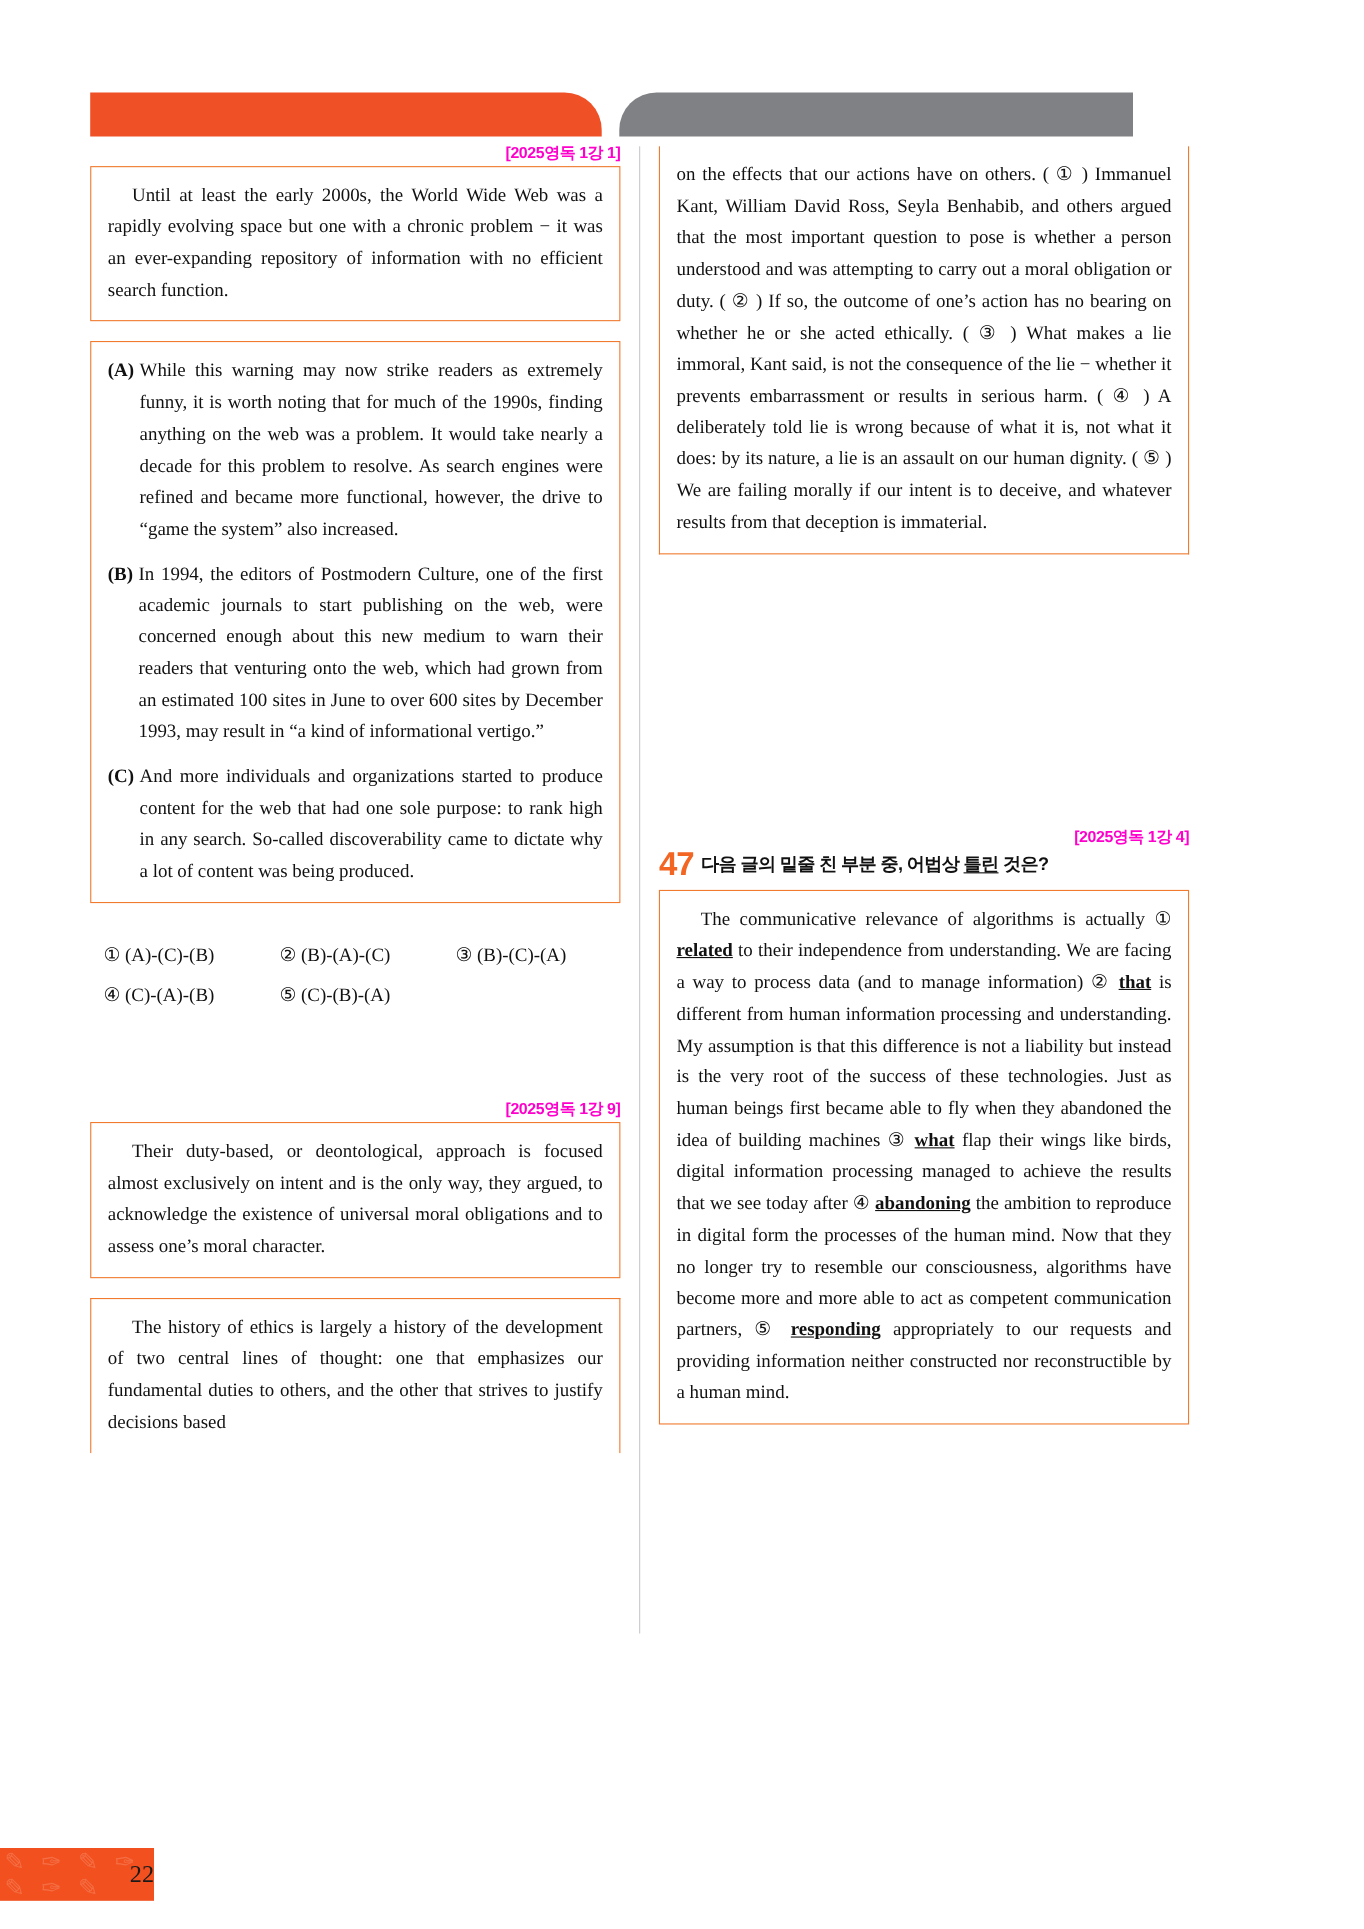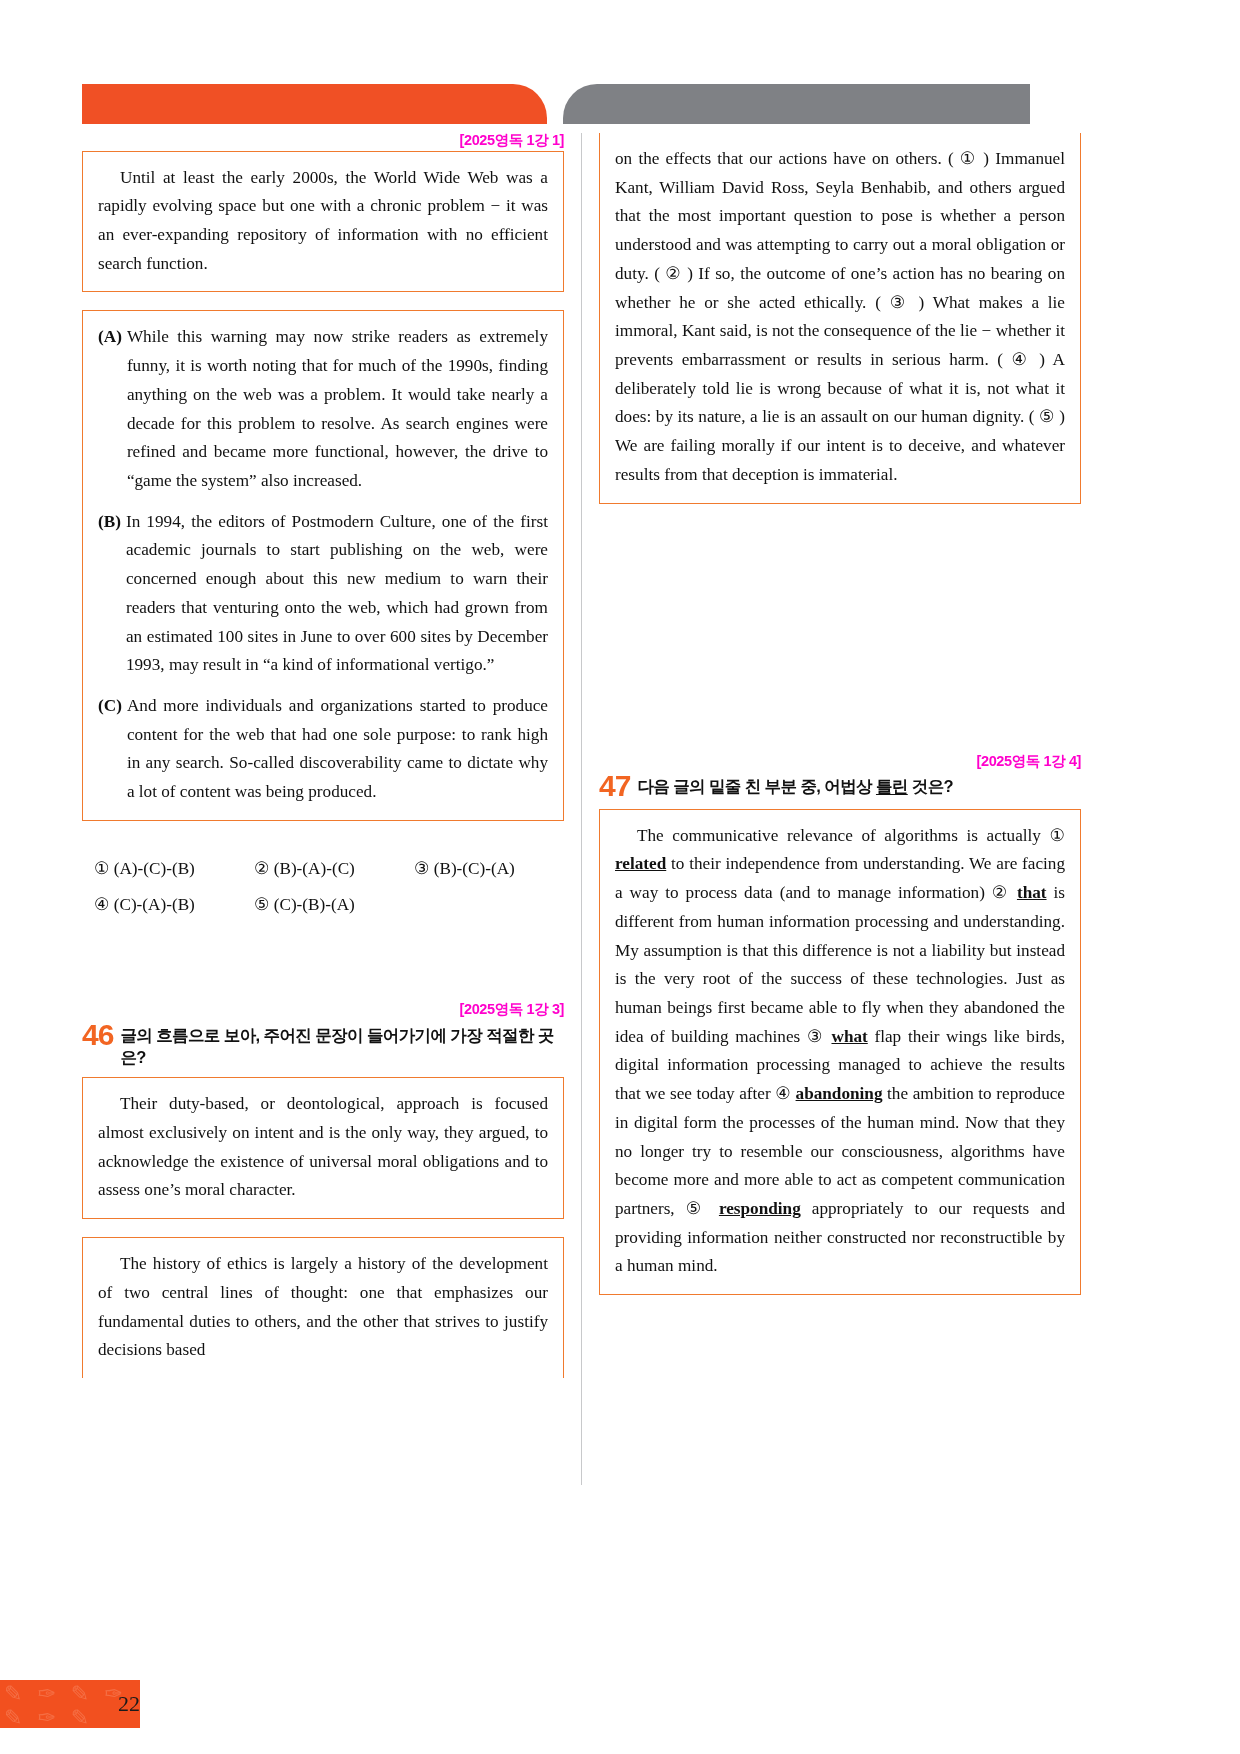--- a/index.html
+++ b/index.html
@@ -195,25 +195,21 @@
         <div class="opt-row">
           <div class="opt">④ (C)-(A)-(B)</div>
           <div class="opt">⑤ (C)-(B)-(A)</div>
         </div>
       </div>
     </div>
 
     <div class="gap-46"></div>
 
     <div>
-      <div class="q-tag">[2025영독 1강 3]</div>
-      <div class="q-head">
-        <div class="q-num">46</div>
-        <div class="q-title">글의 흐름으로 보아, 주어진 문장이 들어가기에 가장 적절한 곳은?</div>
-      </div>
+      <div class="q-tag">[2025영독 1강 9]</div>
 
       <div class="box">
         <p class="indent">Their duty-based, or deontological, approach is focused almost exclusively on intent and is the only way, they argued, to acknowledge the existence of universal moral obligations and to assess one’s moral character.</p>
       </div>
 
       <div class="box" style="border-bottom:none; margin-bottom:0;">
         <p class="indent">The history of ethics is largely a history of the development of two central lines of thought: one that emphasizes our fundamental duties to others, and the other that strives to justify decisions based</p>
       </div>
     </div>
 

